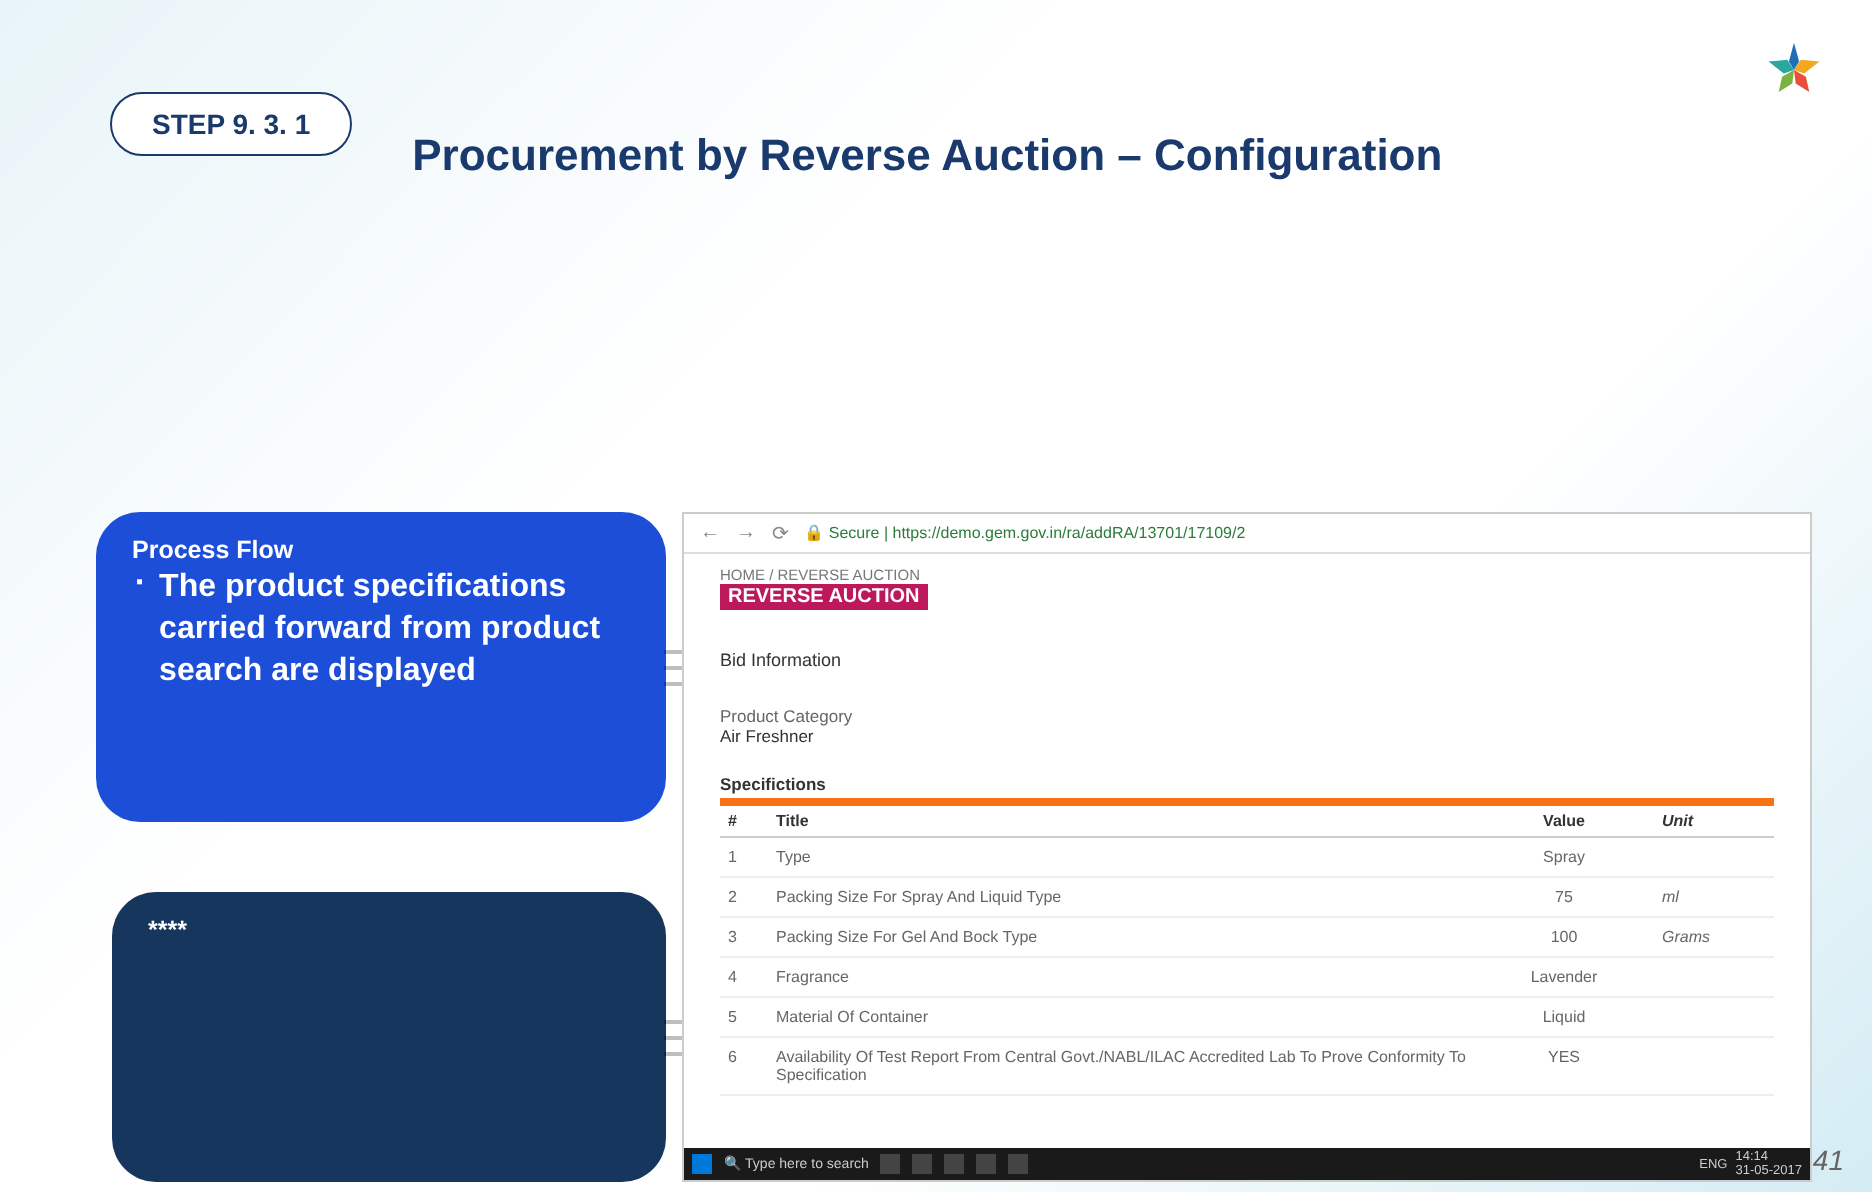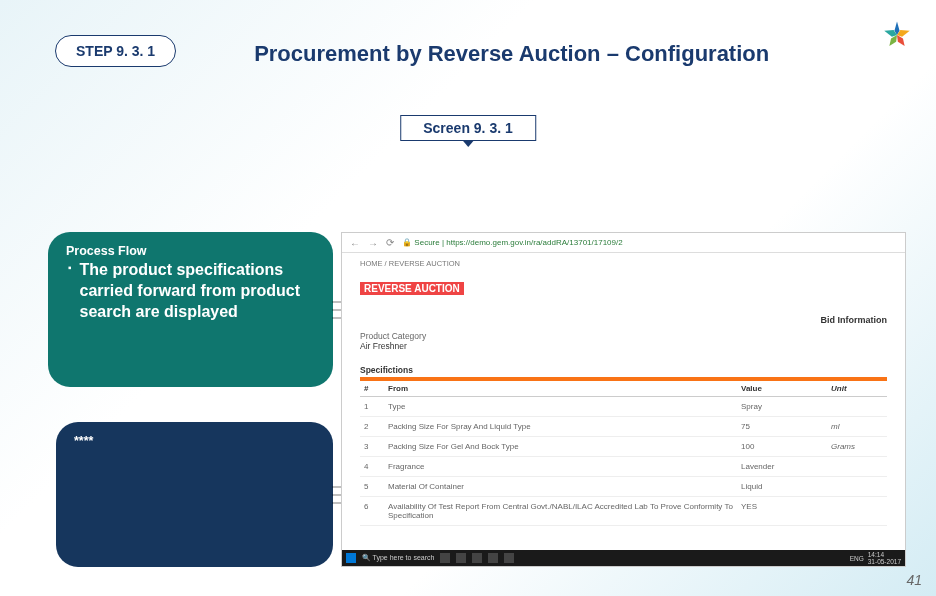--- a/index.html
+++ b/index.html
@@ -1,53 +1,53 @@
 <!DOCTYPE html>
 <html><head>
 <meta charset="utf-8">
 <style>
 *{box-sizing:border-box;margin:0;padding:0;}
 body{width:936px;height:596px;font-family:"Segoe UI",Arial,sans-serif;position:relative;background:linear-gradient(135deg,#e8f4f8 0%,#fff 35%,#fff 65%,#d4ecf4 100%);overflow:hidden;}
 .slide{position:relative;width:100%;height:100%;}
-.top{display:flex;align-items:flex-end;padding:8px 30px 10px 55px;gap:48px;}
+.top{display:flex;align-items:center;padding:32px 30px 10px 55px;}
 .step-badge{border:1.5px solid #1a3a6e;border-radius:18px;padding:7px 20px;background:#fff;font-weight:700;color:#1a3a6e;font-size:14px;}
 .title{font-weight:700;font-size:22px;color:#1a3a6e;margin-left:30px;margin-top:33px;}
 .star{position:absolute;top:18px;right:22px;width:34px;height:34px;}
 .star svg{width:100%;height:100%;}
 .screen-box{position:absolute;top:115px;left:50%;transform:translateX(-50%);border:1px solid #1a3a6e;background:#fff;padding:4px 22px;font-weight:700;color:#1a3a6e;font-size:14px;}
 .screen-box:after{content:"";position:absolute;left:50%;bottom:-7px;transform:translateX(-50%);width:0;height:0;border-left:6px solid transparent;border-right:6px solid transparent;border-top:7px solid #1a3a6e;}
 .body{display:flex;padding:155px 30px 0 48px;gap:8px;}
 .left-col{width:285px;flex-shrink:0;}
 .card{border-radius:22px;padding:12px 18px 20px 18px;color:#fff;position:relative;margin-bottom:35px;}
-.card.orange{background:#0f766e;height:155px;}
+.card.orange{background:#1d4ed8;height:155px;}
 .card.navy{background:#16365d;height:145px;margin-left:8px;width:277px;}
 .card h4{font-size:12.5px;font-weight:700;margin-bottom:2px;}
 .card ul{list-style:none;padding-left:2px;}
 .card li{display:flex;font-size:16px;font-weight:700;line-height:1.3;justify-content:center;}
 .card li:before{content:"▪";margin-right:8px;font-size:10px;margin-top:1px;}
 .arrow-r{position:absolute;right:-9px;top:50%;transform:translateY(-50%);width:10px;height:48px;display:flex;flex-direction:column;justify-content:center;}
 .arrow-r span{height:2px;background:rgba(0,0,0,0.25);margin:3px 0;}
 .arrow-r:after{content:"";position:absolute;right:-6px;top:50%;transform:translateY(-50%);width:0;height:0;border-top:5px solid transparent;border-bottom:5px solid transparent;}
 .screenshot{flex:1;background:#fff;border:1px solid #ccc;height:335px;position:relative;font-size:9px;color:#555;}
 .sch-bar{height:20px;border-bottom:1px solid #ddd;display:flex;align-items:center;padding:0 8px;gap:8px;}
 .sch-bar .nav-ico{color:#888;font-size:10px;}
 .sch-url{font-size:8px;color:#2a7c3a;}
 .sch-url .lock{font-size:8px;margin-right:2px;}
 .sch-content{padding:6px 18px;}
-.bc{font-size:7.5px;color:#777;margin-bottom:14px;}
-.ra-title{background:#ef4444;color:#fff;display:inline-block;padding:1px 4px;font-size:10px;font-weight:600;margin-bottom:20px;}
-.bid-h{font-size:9px;font-weight:700;color:#333;margin-bottom:6px;text-align:right;}
+.bc{font-size:7.5px;color:#777;margin-bottom:0;}
+.ra-title{background:#be185d;color:#fff;display:inline-block;padding:1px 4px;font-size:10px;font-weight:600;margin-bottom:20px;}
+.bid-h{font-size:9px;font-weight:400;color:#333;margin-bottom:18px;}
 .pc-lbl{font-size:8.5px;color:#666;}
 .pc-val{font-size:8.5px;font-weight:400;color:#333;margin-bottom:14px;}
 .spec-h{font-size:8.5px;font-weight:700;color:#333;border-bottom:4px solid #f97316;padding-bottom:2px;margin-bottom:0;}
 table{width:100%;border-collapse:collapse;font-size:8px;}
 th{text-align:left;font-weight:700;color:#333;padding:3px 4px;border-bottom:1px solid #ccc;}
 td{padding:5px 4px;border-bottom:1px solid #eee;color:#666;vertical-align:top;}
 td:first-child,th:first-child{width:24px;}
-td:nth-child(3),th:nth-child(3){width:90px;}
+td:nth-child(3),th:nth-child(3){width:90px;text-align:center;}
 td:nth-child(4),th:nth-child(4){width:60px;font-style:italic;}
 .taskbar{position:absolute;bottom:0;left:0;right:0;height:16px;background:#1a1a1a;display:flex;align-items:center;padding:0 4px;gap:6px;}
 .tb-win{width:10px;height:10px;background:#0078d7;}
 .tb-search{color:#ccc;font-size:7px;}
 .tb-right{margin-left:auto;color:#ccc;font-size:6.5px;display:flex;align-items:center;gap:4px;}
 .tb-ico{width:10px;height:10px;background:#444;}
 .pg{position:absolute;bottom:8px;right:14px;font-size:14px;color:#666;font-style:italic;}
 </style>
 </head>
 <body>
@@ -62,21 +62,20 @@
         <g transform="translate(20,20)">
           <polygon points="0,-16 3,-5 0,0 -3,-5" fill="#1e6fb8"></polygon>
           <polygon points="15,-5 6,2 0,0 4,-6" fill="#f4a81d"></polygon>
           <polygon points="9,13 1,8 0,0 7,4" fill="#e94e3a"></polygon>
           <polygon points="-9,13 -7,4 0,0 -1,8" fill="#7bb342"></polygon>
           <polygon points="-15,-5 -4,-6 0,0 -6,2" fill="#2aa7a0"></polygon>
         </g>
       </svg>
   </div>
 
-  <div class="screen-box">Screen 9. 3. 1</div>
 
   <div class="body">
     <div class="left-col">
       <div class="card orange">
         <h4>Process Flow</h4>
         <ul>
             <li>
               <span>The product specifications carried forward from product search are displayed</span>
             </li>
           </ul>
@@ -107,21 +106,21 @@
         <div class="bc">HOME / REVERSE AUCTION</div>
         <div class="ra-title">REVERSE AUCTION</div>
         <div class="bid-h">Bid Information</div>
         <div class="pc-lbl">Product Category</div>
         <div class="pc-val">Air Freshner</div>
         <div class="spec-h">Specifictions</div>
         <table>
           <thead>
               <tr>
             <th>#</th>
-            <th>From</th>
+            <th>Title</th>
             <th>Value</th>
             <th>Unit</th>
           </tr>
             </thead>
           <tbody id="spec-body">
               <tr>
                 <td>1</td>
                 <td>Type</td>
                 <td>Spray</td>
                 <td></td>

